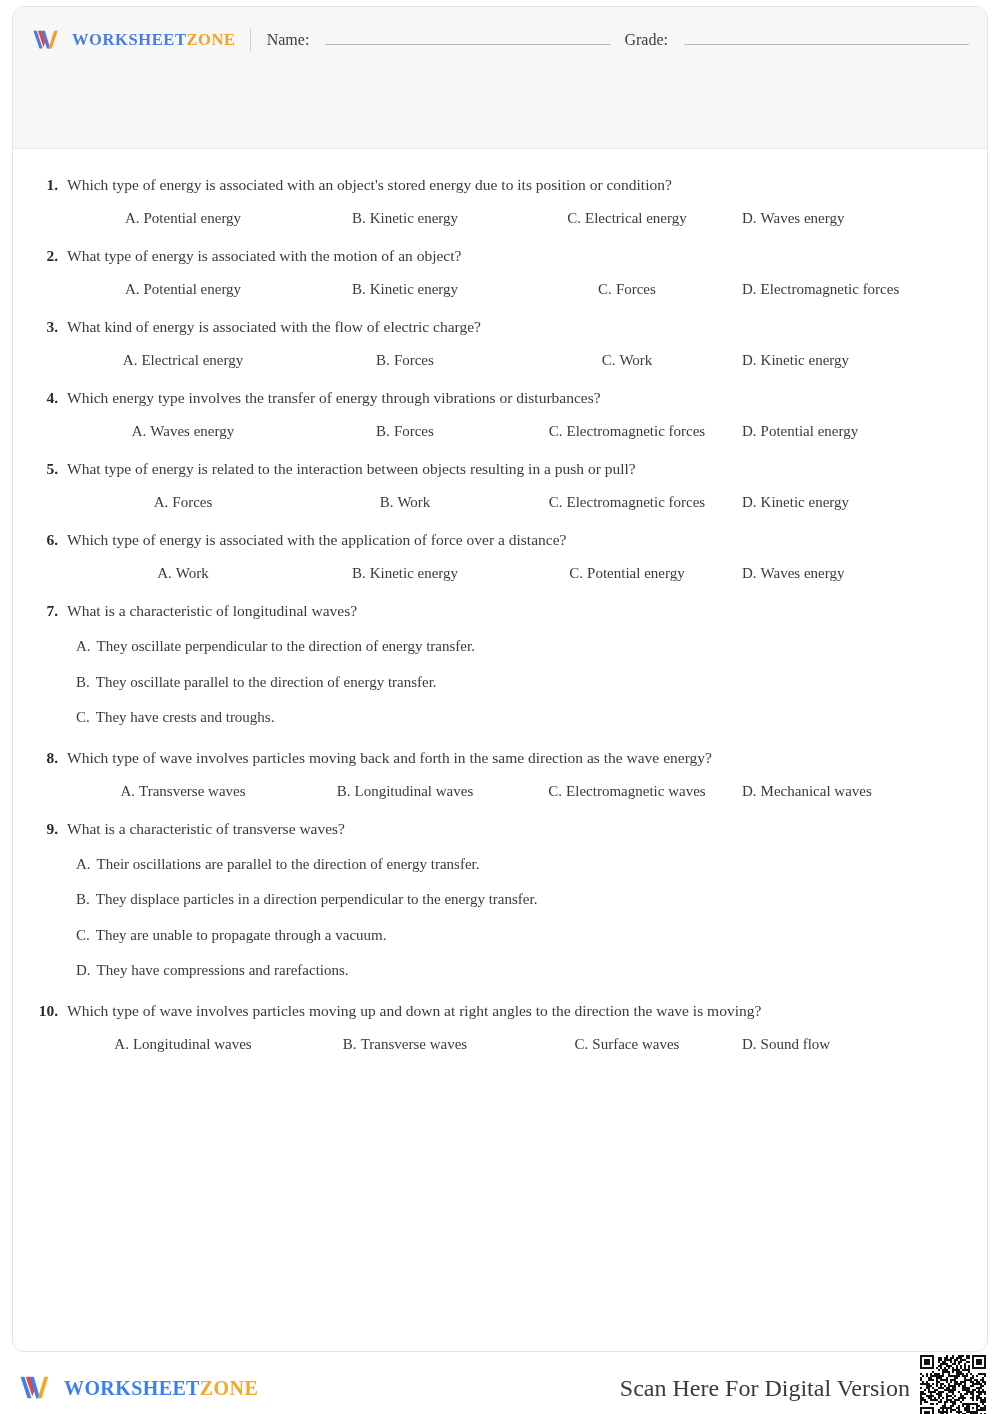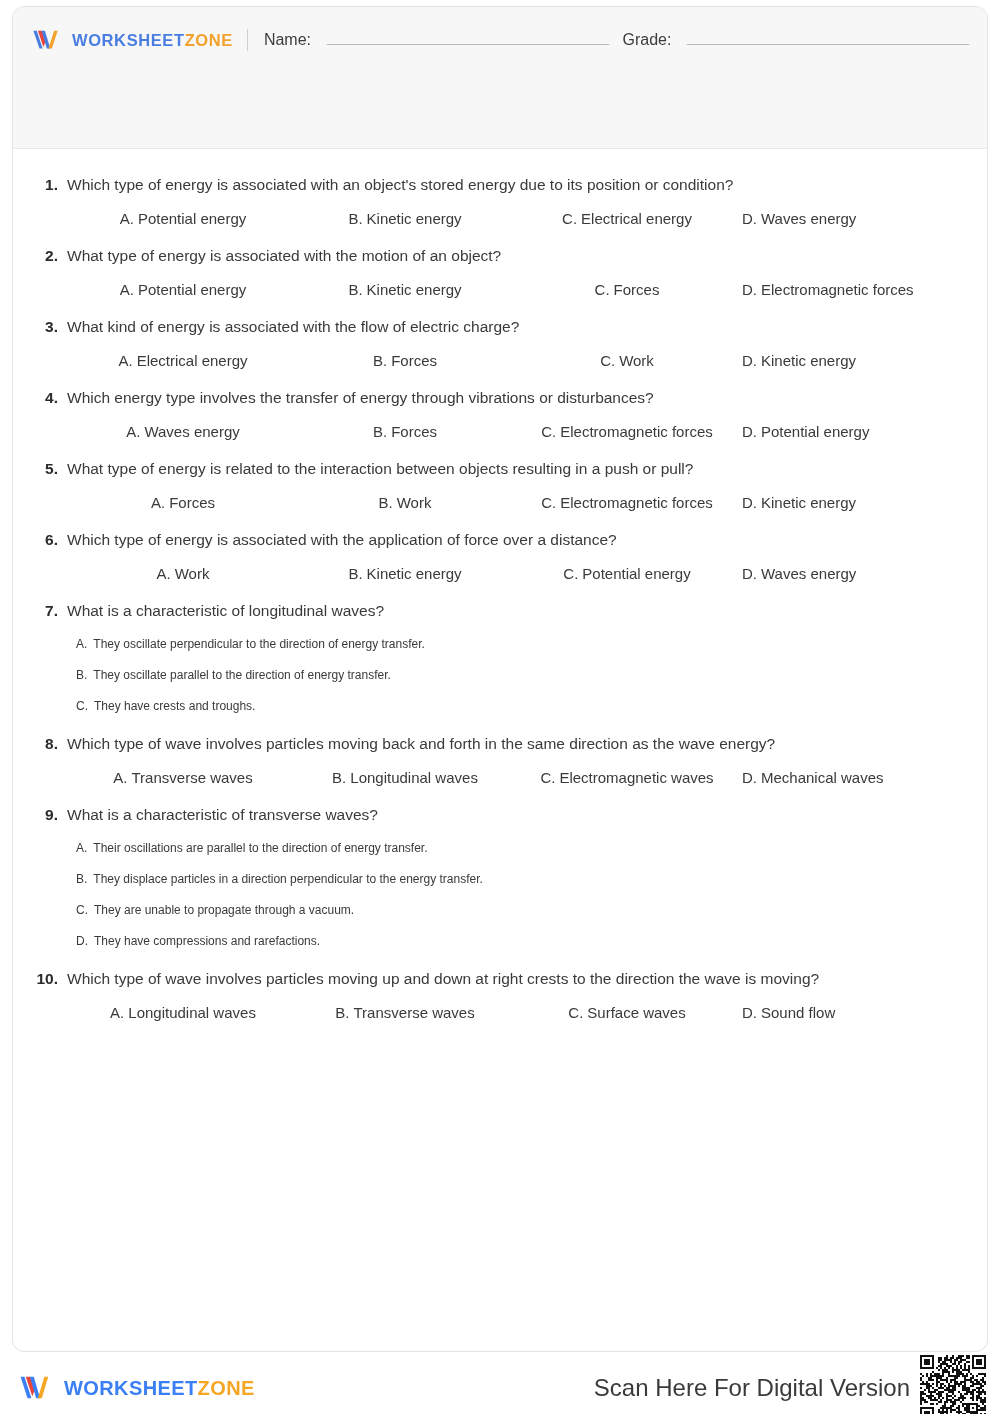--- a/index.html
+++ b/index.html
@@ -13,20 +13,21 @@
     font-family: "Liberation Sans", sans-serif;
     color: #333333;
     overflow: hidden;
   }
 
   .page {
     position: relative;
     width: 1000px;
     height: 1034px;
     box-sizing: border-box;
+    font-family: Liberation Serif, serif;
   }
 
   
   .sheet {
     position: absolute;
     left: 12px;
     top: 6px;
     width: 976px;
     height: 1346px;
     box-sizing: border-box;
@@ -171,21 +172,21 @@
   .options-row .opt:last-child {
     min-width: 0;
     padding-right: 0;
   }
   .opt-letter { margin-right: 4px; }
 
   
   .options-stack {
     margin-top: 12px;
     padding-left: 43px;
-    font-size: 12px;
+    font-size: 15px;
     color: #3a3a3a;
   }
   .options-stack .opt {
     margin-bottom: 13px;
     line-height: 1.5;
   }
   .options-stack .opt:last-child { margin-bottom: 0; }
   .options-stack .opt-letter { margin-right: 6px; }
 
   
@@ -377,21 +378,21 @@
           <div class="options-stack">
             <div class="opt"><span class="opt-letter">A.</span><span>Their oscillations are parallel to the direction of energy transfer.</span></div>
             <div class="opt"><span class="opt-letter">B.</span><span>They displace particles in a direction perpendicular to the energy transfer.</span></div>
             <div class="opt"><span class="opt-letter">C.</span><span>They are unable to propagate through a vacuum.</span></div>
             <div class="opt"><span class="opt-letter">D.</span><span>They have compressions and rarefactions.</span></div>
           </div>
         </div>
         <div class="question">
           <div class="question-row">
             <div class="q-num">10.</div>
-            <div class="q-text">Which type of wave involves particles moving up and down at right crests to the direction the wave is moving?</div>
+            <div class="q-text">Which type of wave involves particles moving up and down at right angles to the direction the wave is moving?</div>
           </div>
           <div class="options-row">
             <div class="opt"><span class="opt-letter">A.</span><span>Longitudinal waves</span></div>
             <div class="opt"><span class="opt-letter">B.</span><span>Transverse waves</span></div>
             <div class="opt"><span class="opt-letter">C.</span><span>Surface waves</span></div>
             <div class="opt"><span class="opt-letter">D.</span><span>Sound flow</span></div>
           </div>
         </div>
       </div>
 

